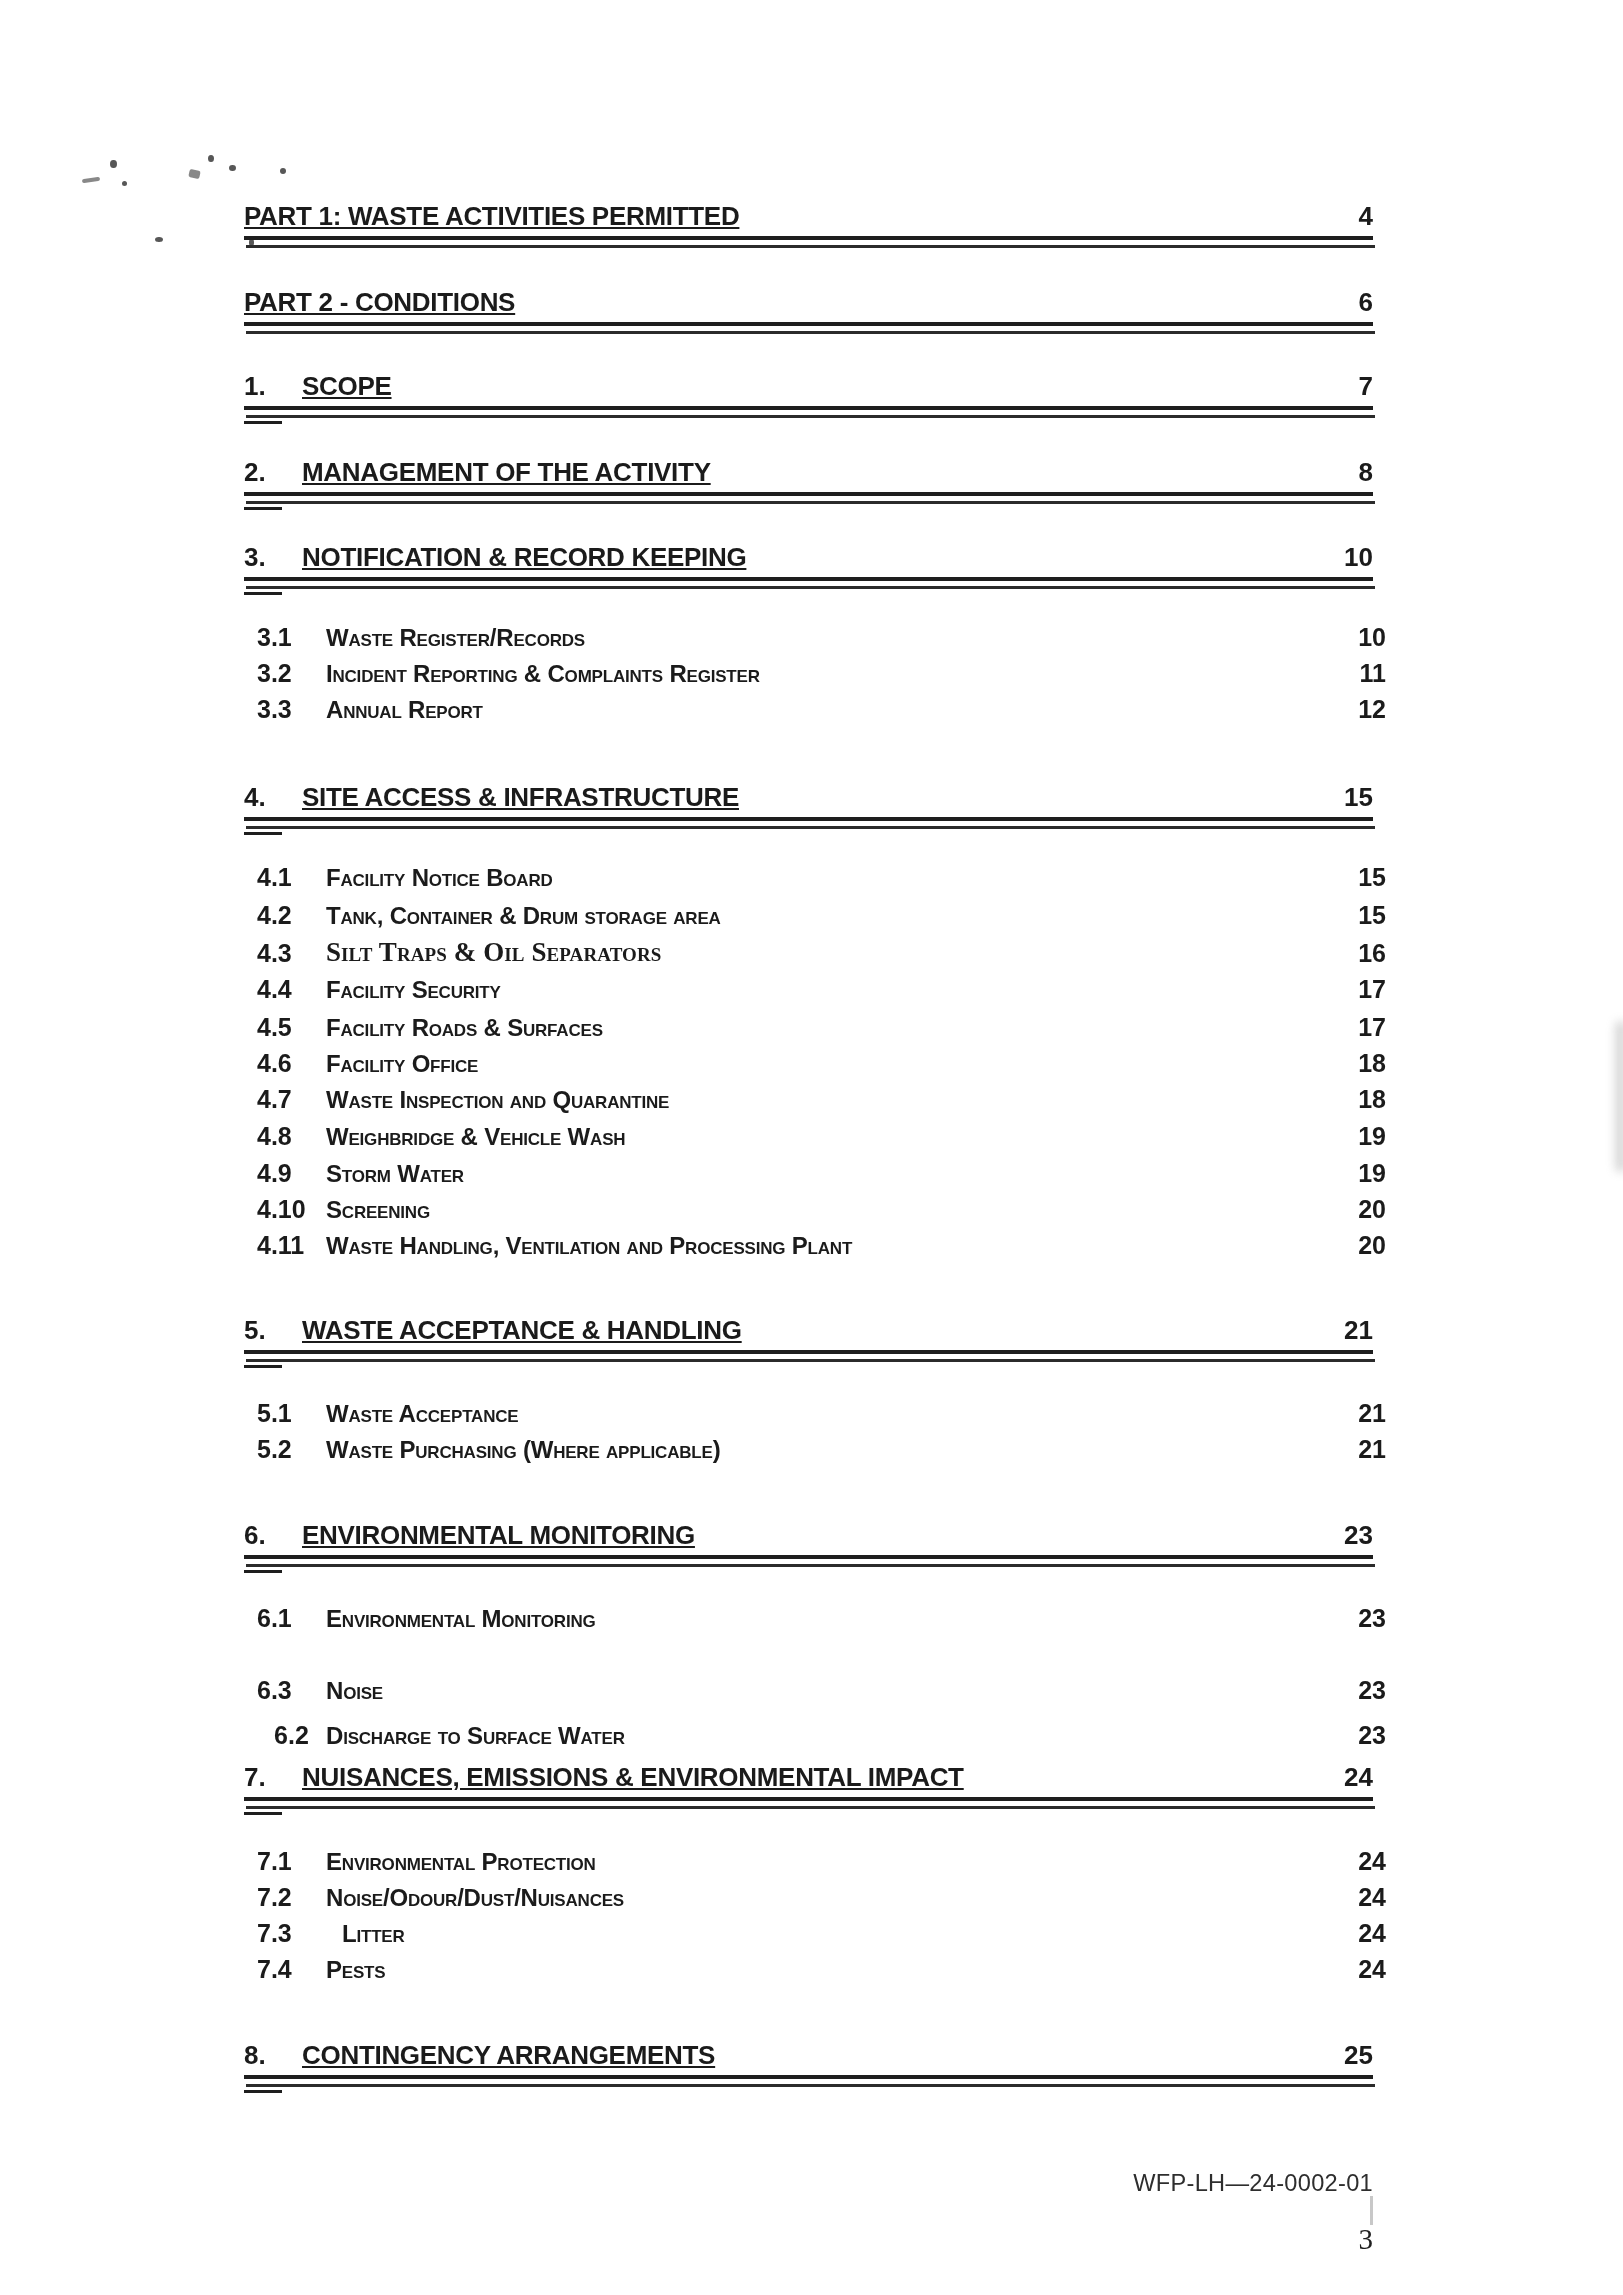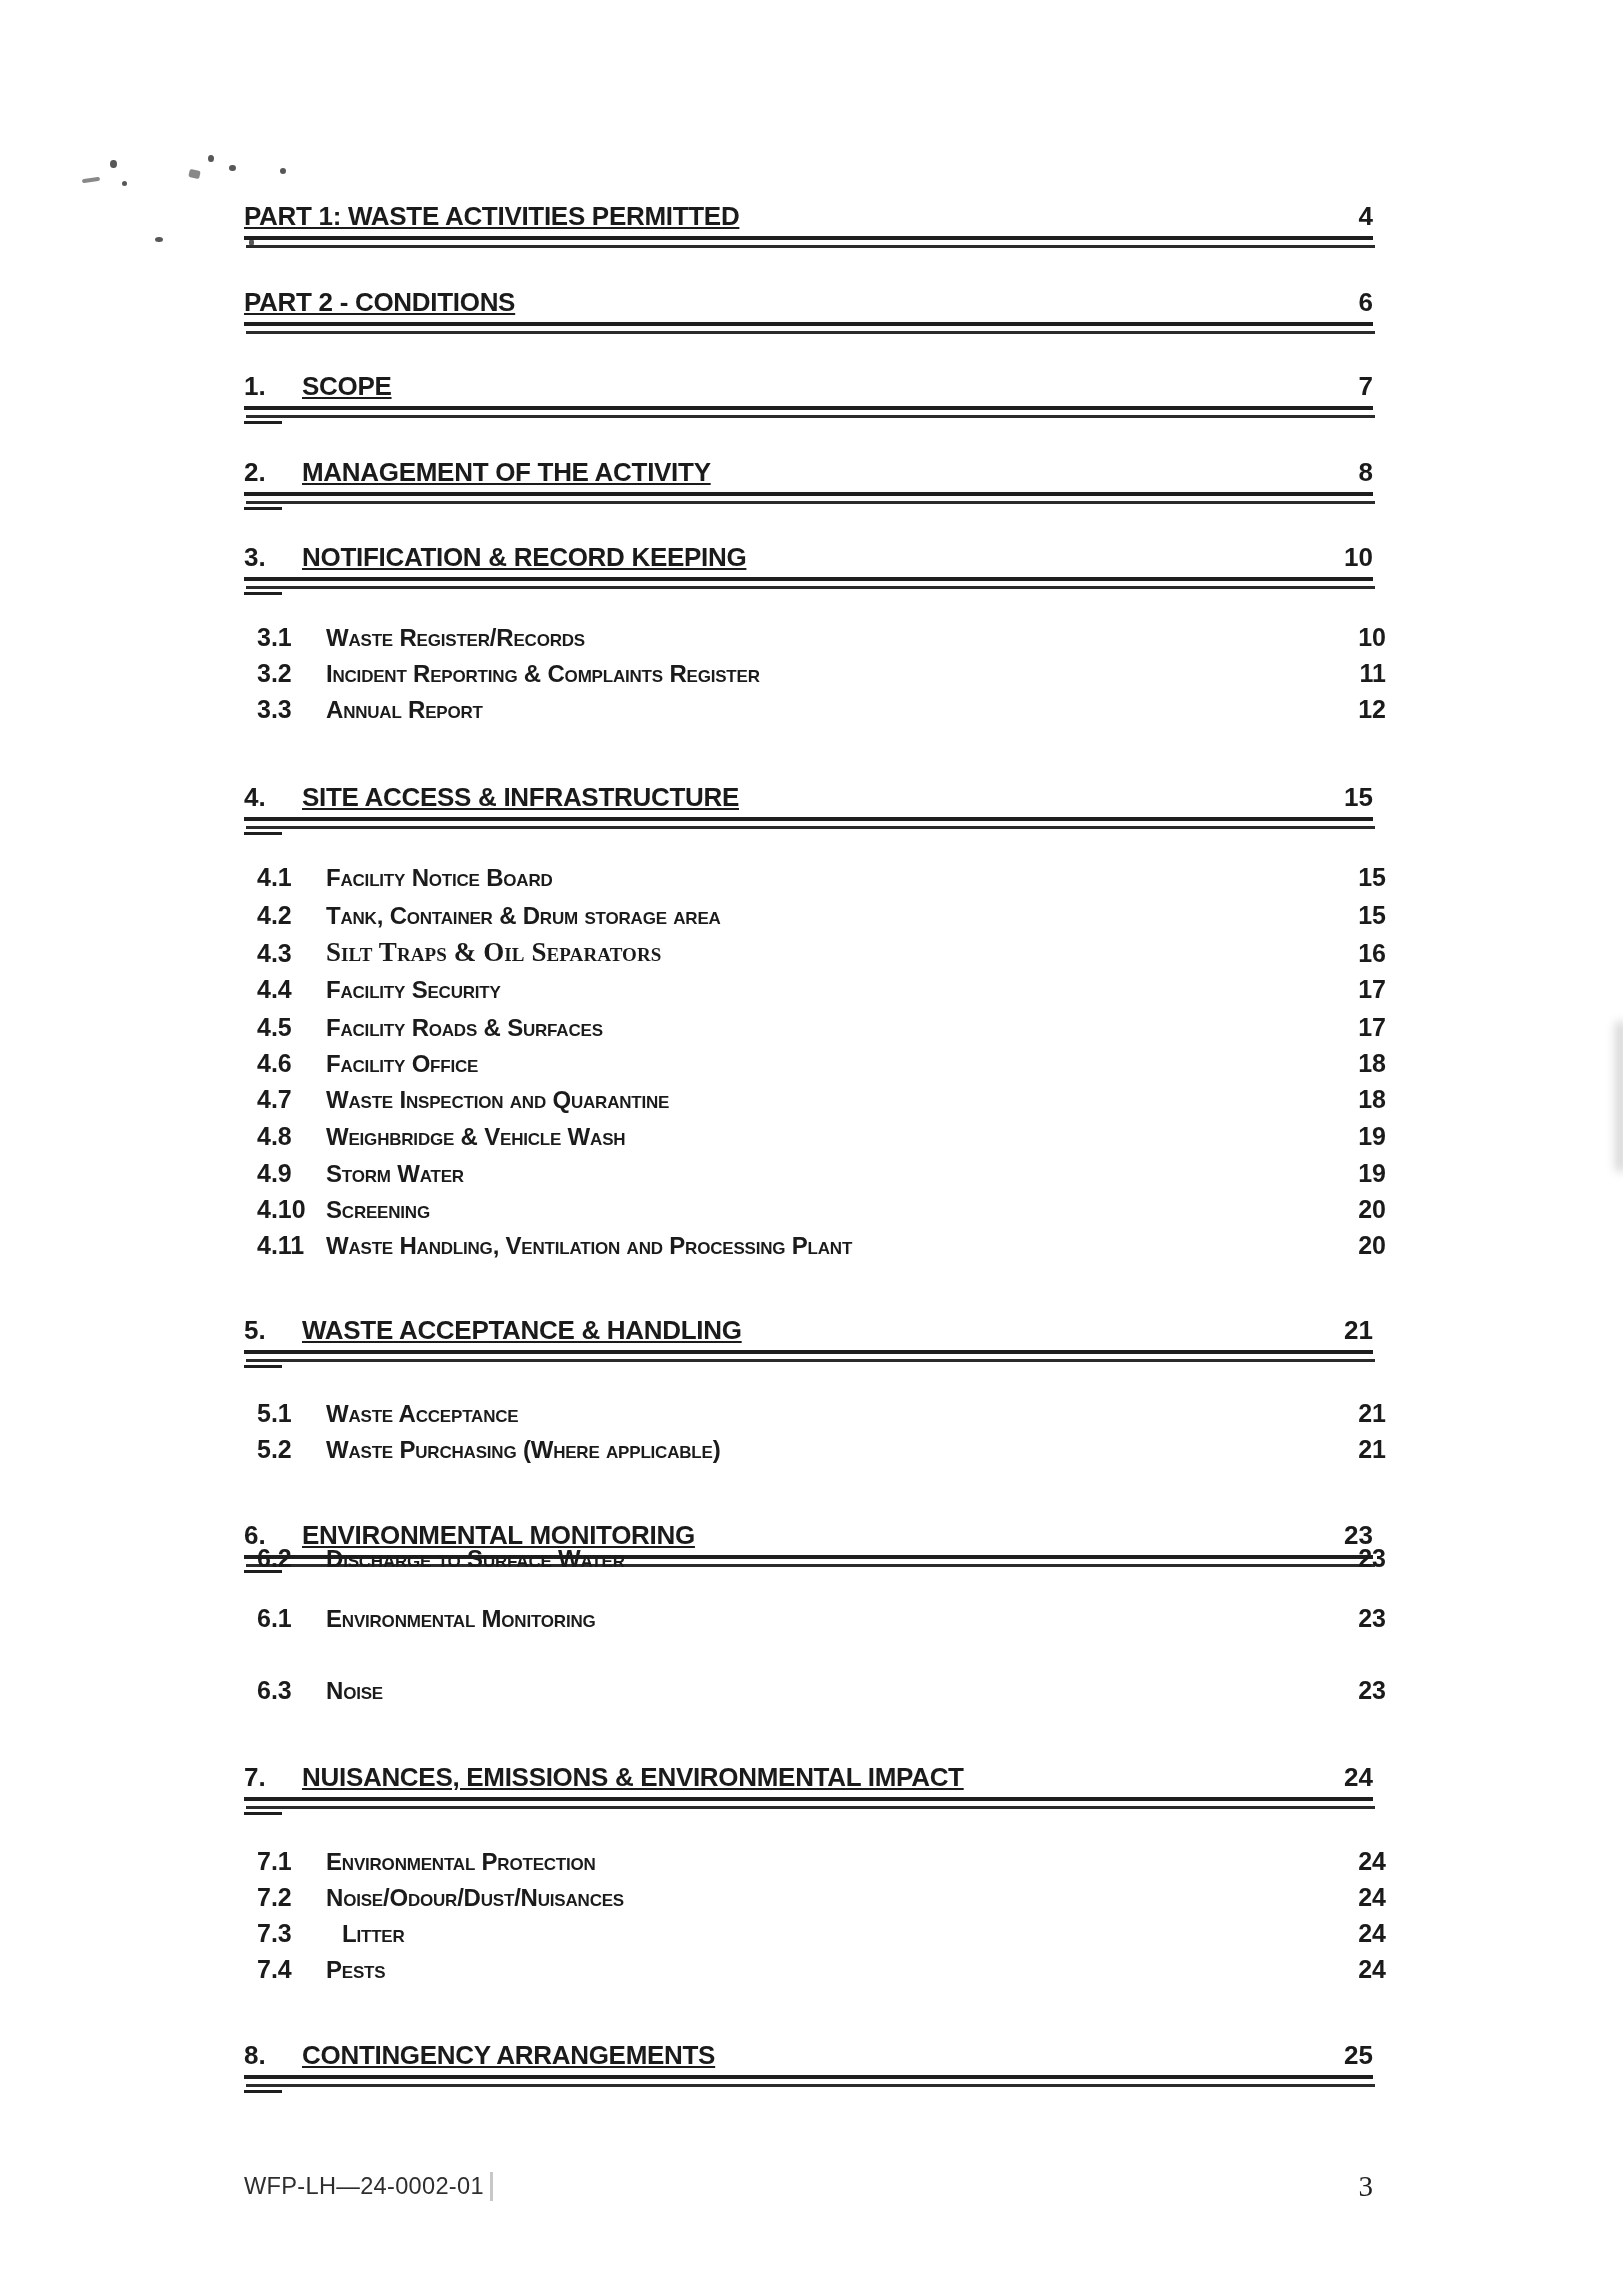--- a/index.html
+++ b/index.html
@@ -33,21 +33,21 @@
   .row.section .num{width:58px;font-size:26px;font-weight:700;}
   .row.sub{height:27.5px;margin-left:13px;}
   .row.sub .num{width:69px;font-size:25px;font-weight:700;}
   .row.sub .label{font-size:24px;font-weight:700;font-variant:small-caps;letter-spacing:-0.2px;}
   .row.sub .pagenum{font-size:25px;font-weight:700;}
   .row.serif .label{font-family:"Liberation Serif", serif;font-size:27px;letter-spacing:0.1px;}
   .pagenum{margin-left:auto;}
   
   .footer{
     position:absolute;left:244px;top:2172px;width:1129px;
-    display:flex;align-items:center;line-height:1;
+    display:flex;align-items:flex-end;line-height:1;flex-direction:column;
   }
   .footer-left{font-size:23.6px;font-weight:400;color:#2e2e2e;letter-spacing:0.3px;}
   .footer-tick{width:2.6px;height:29px;background:#9a9a9a;opacity:.55;margin-left:6.5px;}
   .footer-page{margin-left:auto;font-family:"Liberation Serif", serif;font-size:29px;color:#1f1f1f;}
   
   .speck{position:absolute;background:#3a3a3a;border-radius:50%;opacity:.85;}
   .smear{position:absolute;background:#555;opacity:.7;border-radius:2px;}
   .edge-smudge{
     position:absolute;right:-2.6px;top:1021px;width:11.8px;height:151px;
     background:#8f8f8f;opacity:.35;filter:blur(4.6px);border-radius:5.2px;
@@ -192,21 +192,21 @@
         <span class="num">6.</span>
         <i class="numline"></i>
         <span class="label">ENVIRONMENTAL MONITORING</span>
         <span class="pagenum">23</span>
       </div>
       <div class="row sub" style="top: 1603px;">
         <span class="num">6.1</span>
         <span class="label">Environmental Monitoring</span>
         <span class="pagenum">23</span>
       </div>
-      <div class="row sub" style="top: 1543px;">
+      <div class="row sub" style="top: 1720px; text-align: center;">
         <span class="num">6.2</span>
         <span class="label">Discharge to Surface Water</span>
         <span class="pagenum">23</span>
       </div>
       <div class="row sub" style="top: 1675px;">
         <span class="num">6.3</span>
         <span class="label">Noise</span>
         <span class="pagenum">23</span>
       </div>
       <div class="row section" style="top: 1761px;">

